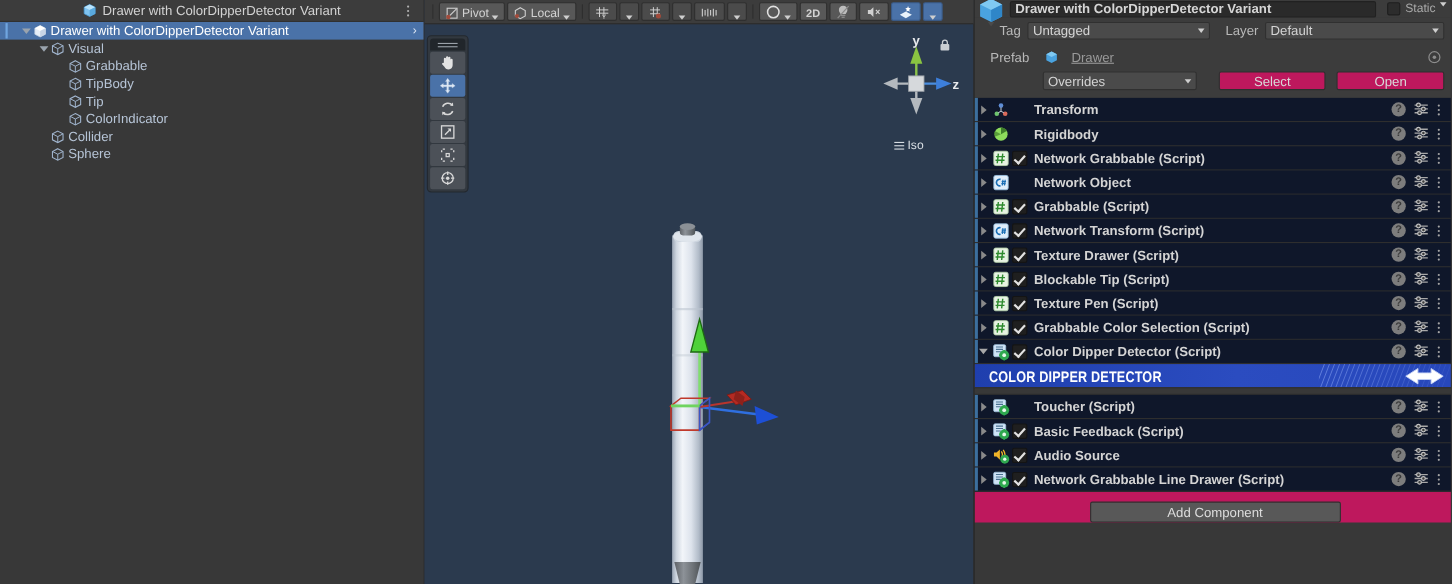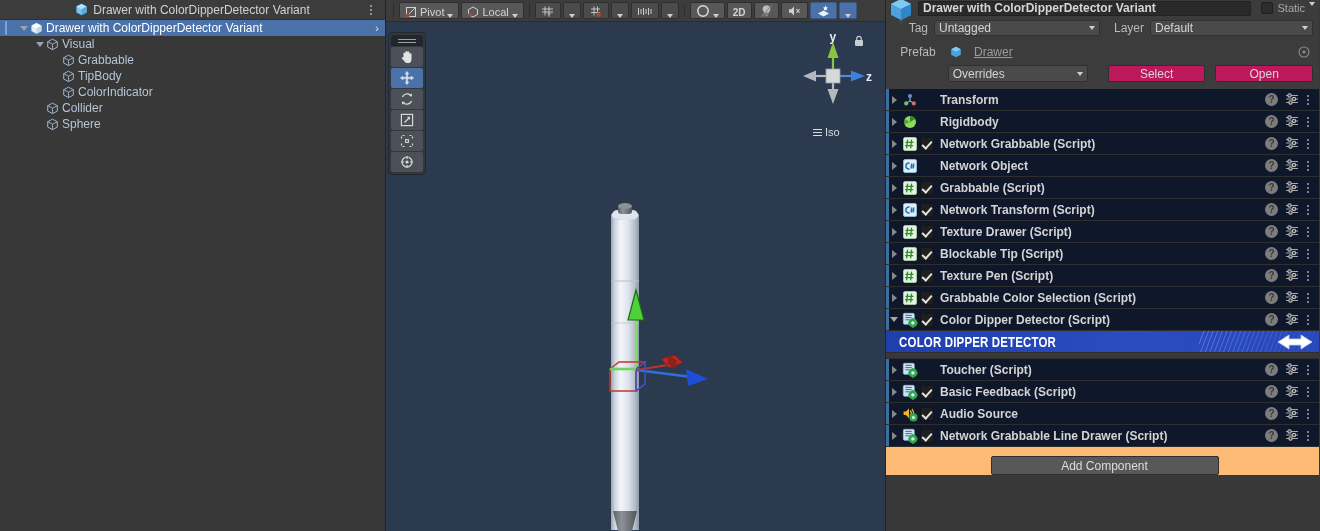--- a/index.html
+++ b/index.html
@@ -172,21 +172,21 @@
   }
   .banner-title {
     font-family: "Liberation Sans", sans-serif; font-weight: bold; font-size: 14px;
     letter-spacing: 0.2px; color: #ffffff; padding-left: 16px;
     transform: scaleX(0.82); transform-origin: left center; white-space: nowrap;
   }
   .banner-rays { position: absolute; right: 0; top: 0; width: 120px; height: 100%; }
   .banner-arrow { position: absolute; right: 6px; top: 3px; width: 36px; height: 16px; }
   .banner-gap { height: 6px; background: #383838; border-bottom: 1px solid #2e2e2e; }
 
-  .addcomp-area { padding: 9px 0 0 4px; display: flex; justify-content: center; background: #fdba74; }
+  .addcomp-area { padding: 9px 0 0 4px; display: flex; justify-content: center; background: #be185d; }
   .add-btn {
     width: 228px; height: 19px; background: #585858; border: 1px solid #2f2f2f;
     border-radius: 2px; display: flex; align-items: center; justify-content: center;
     color: #dcdcdc; font-size: 12px;
   }
 </style>
 </head>
 <body>
 
 <div class="app">
@@ -241,20 +241,29 @@
           <span class="hname">Grabbable</span>
         </div>
         <div class="hrow">
           <span style="display:inline-block;width:50px;flex:none"></span>
           <span class="tri"></span>
           <span class="go-icon"><svg width="13" height="13" viewBox="0 0 13 13">
               <path d="M6.5 1.2 L11.3 3.7 L11.3 9.1 L6.5 11.6 L1.7 9.1 L1.7 3.7 Z" fill="none" stroke="#9fb3cc" stroke-width="1"></path>
               <path d="M1.7 3.7 L6.5 6.2 L11.3 3.7 M6.5 6.2 L6.5 11.6" stroke="#9fb3cc" stroke-width="0.9" fill="none"></path>
             </svg></span>
           <span class="hname">TipBody</span>
+        </div>
+        <div class="hrow">
+          <span style="display:inline-block;width:50px;flex:none"></span>
+          <span class="tri"></span>
+          <span class="go-icon"><svg width="13" height="13" viewBox="0 0 13 13">
+              <path d="M6.5 1.2 L11.3 3.7 L11.3 9.1 L6.5 11.6 L1.7 9.1 L1.7 3.7 Z" fill="none" stroke="#9fb3cc" stroke-width="1"></path>
+              <path d="M1.7 3.7 L6.5 6.2 L11.3 3.7 M6.5 6.2 L6.5 11.6" stroke="#9fb3cc" stroke-width="0.9" fill="none"></path>
+            </svg></span>
+          <span class="hname">Tip</span>
         </div>
         <div class="hrow">
           <span style="display:inline-block;width:50px;flex:none"></span>
           <span class="tri"></span>
           <span class="go-icon"><svg width="13" height="13" viewBox="0 0 13 13">
               <path d="M6.5 1.2 L11.3 3.7 L11.3 9.1 L6.5 11.6 L1.7 9.1 L1.7 3.7 Z" fill="none" stroke="#9fb3cc" stroke-width="1"></path>
               <path d="M1.7 3.7 L6.5 6.2 L11.3 3.7 M6.5 6.2 L6.5 11.6" stroke="#9fb3cc" stroke-width="0.9" fill="none"></path>
             </svg></span>
           <span class="hname">ColorIndicator</span>
         </div>

